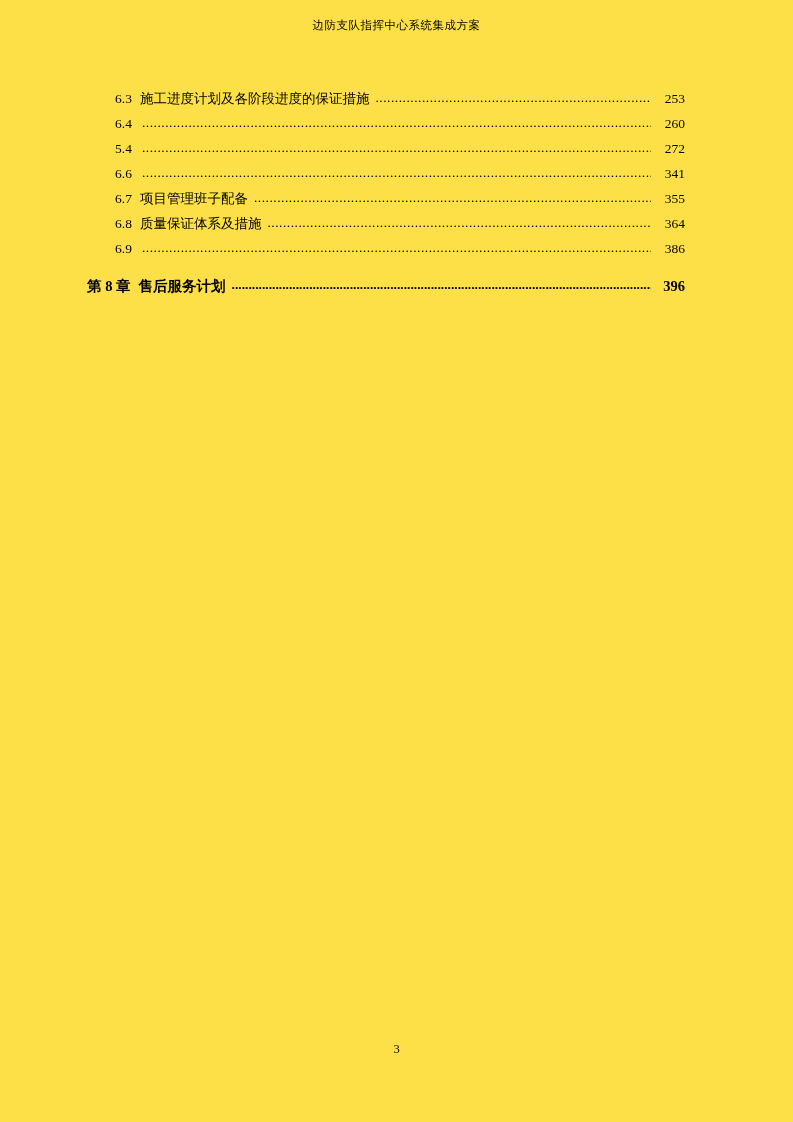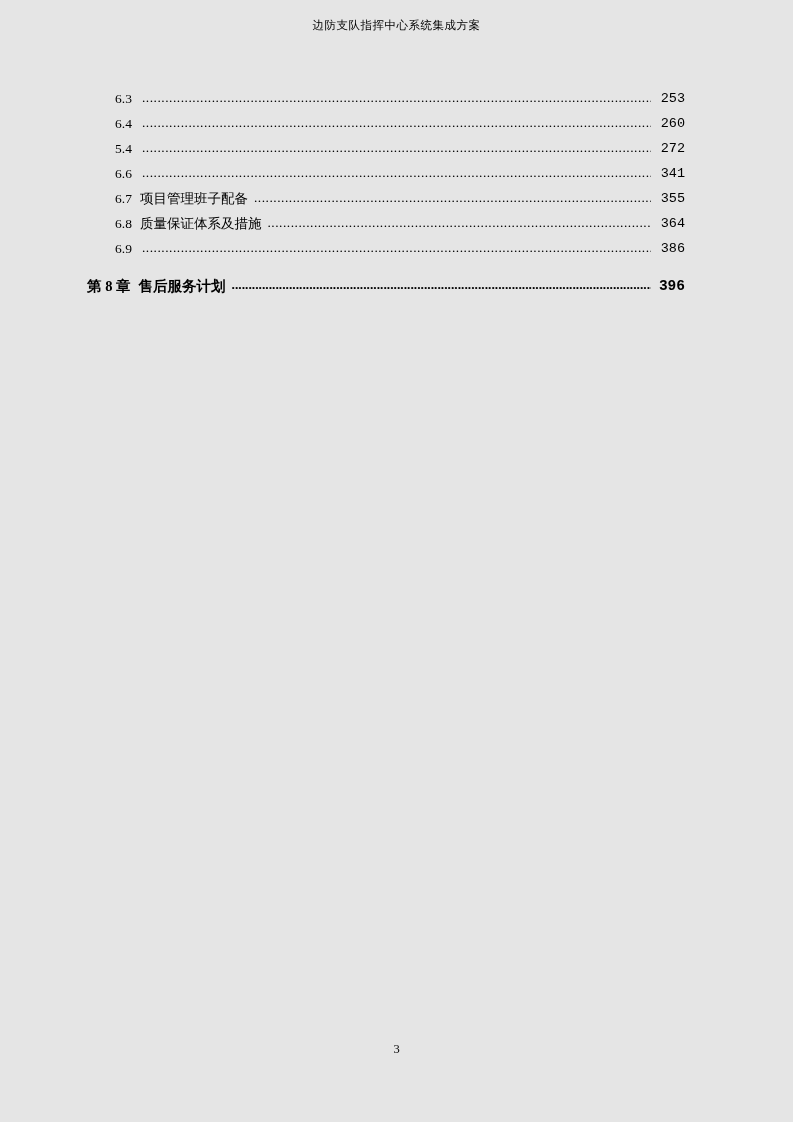--- a/index.html
+++ b/index.html
@@ -4,21 +4,21 @@
 <style>
   html, body {
     margin: 0;
     padding: 0;
     background: #ffffff;
   }
   .page {
     position: relative;
     width: 793px;
     height: 1122px;
-    background: #e5e5e5;
+    background: #fde047;
     font-family: "Liberation Serif", "DejaVu Serif", serif;
     color: #000000;
     overflow: hidden;
   }
   .header {
     position: absolute;
     top: 18px;
     left: 0;
     width: 793px;
     text-align: center;
@@ -57,21 +57,20 @@
     color: #000;
     margin: 0 2px;
     position: relative;
     top: -1px;
   }
   .toc-row .page-no {
     flex: 0 0 auto;
     padding-left: 4px;
     text-align: right;
     min-width: 28px;
-    font-family: Liberation Mono, monospace;
   }
   .toc-row.chapter {
     font-weight: bold;
     font-size: 14.5px;
     line-height: 34px;
     margin-top: 8px;
     margin-left: -28px;
   }
   .toc-row.chapter .dots {
     font-weight: bold;
@@ -90,20 +89,21 @@
 <body>
 
 <div class="page">
 
   <div class="header">边防支队指挥中心系统集成方案</div>
 
   <div class="toc">
 
     <div class="toc-row">
       <span class="num">6.3</span>
+      <span class="title">施工进度计划及各阶段进度的保证措施</span>
       <span class="dots">................................................................................................................................................................</span>
       <span class="page-no">253</span>
     </div>
 
     <div class="toc-row">
       <span class="num">6.4</span>
       <span class="dots">................................................................................................................................................................</span>
       <span class="page-no">260</span>
     </div>
 

